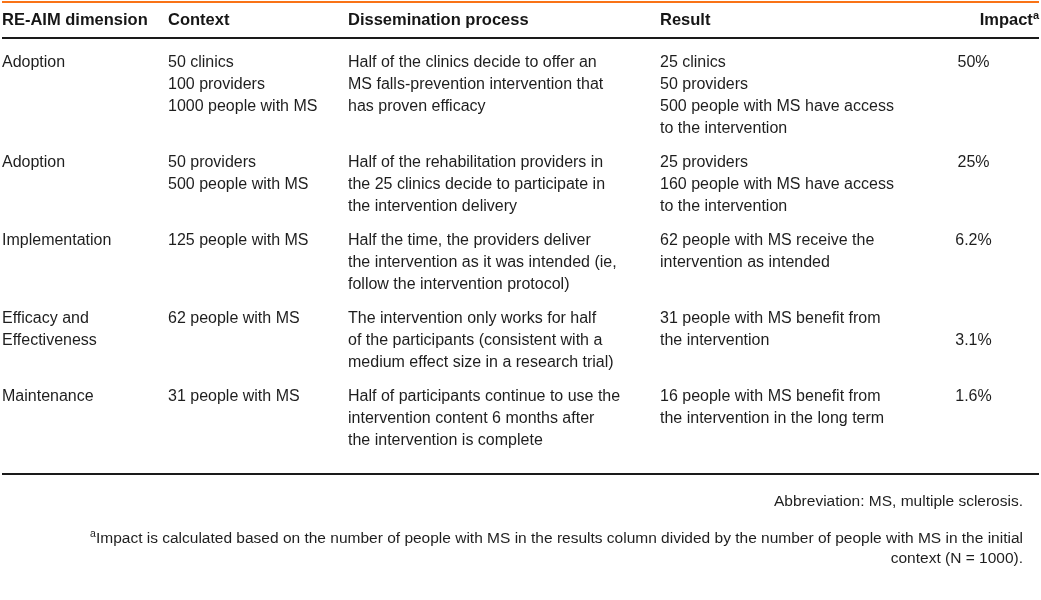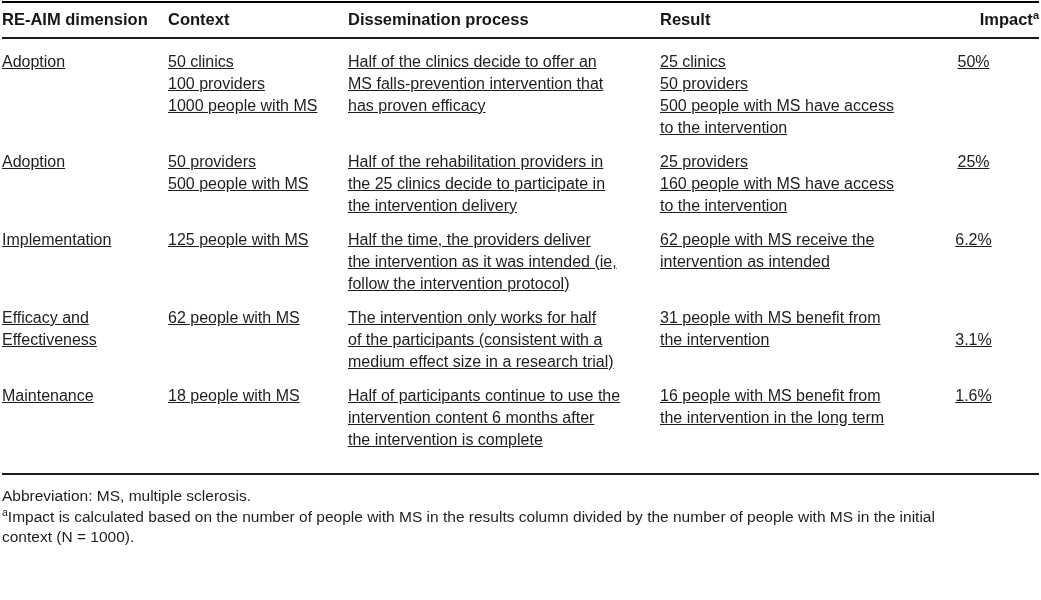--- a/index.html
+++ b/index.html
@@ -16,21 +16,21 @@
   }
   .page {
     width: 1041px;
     box-sizing: border-box;
     padding: 1px 2px 0 2px;
   }
   table.reaim {
     width: 1037px;
     border-collapse: collapse;
     table-layout: fixed;
-    border-top: 2px solid #000000;
+    border-top: 2px solid #f97316;
   }
   table.reaim col.c1 { width: 166px; }
   table.reaim col.c2 { width: 180px; }
   table.reaim col.c3 { width: 312px; }
   table.reaim col.c4 { width: 290px; }
   table.reaim col.c5 { width: 89px;  }
   table.reaim th {
     font-size: 16.5px;
     font-weight: bold;
     text-align: left;
@@ -44,39 +44,38 @@
   table.reaim th sup {
     font-size: 11px;
     line-height: 0;
   }
   table.reaim td {
     font-size: 16px;
     line-height: 22px;
     vertical-align: top;
     padding: 12px 8px 0 0;
     white-space: pre-line;
-    text-decoration: underline;
   }
   table.reaim tbody tr:last-child td {
     padding-bottom: 22px;
     border-bottom: 2px solid #1a1a1a;
   }
   table.reaim td.impact {
     text-align: center;
     padding-right: 42px;
     white-space: nowrap;
   }
   table.reaim td.impact.offset-one-line { padding-top: 34px; }
   .footnotes {
     margin-top: 11px;
     font-size: 15.5px;
     line-height: 20.5px;
     color: #1e1e1e;
   }
-  .footnotes p { margin: 0; }
+  .footnotes p { margin: 16px; text-align: right; }
   .footnotes sup { font-size: 10.5px; line-height: 0; }
   .footnotes .note-text { white-space: pre-line; }
 </style>
 </head>
 <body>
 
 <div class="page">
   <table class="reaim">
     <colgroup>
       <col class="c1">
@@ -137,21 +136,21 @@
         <td>62 people with MS</td>
         <td>The intervention only works for half
 of the participants (consistent with a
 medium effect size in a research trial)</td>
         <td>31 people with MS benefit from
 the intervention</td>
         <td class="impact offset-one-line">3.1%</td>
       </tr>
       <tr>
         <td>Maintenance</td>
-        <td>18 people with MS</td>
+        <td>31 people with MS</td>
         <td>Half of participants continue to use the
 intervention content 6 months after
 the intervention is complete</td>
         <td>16 people with MS benefit from
 the intervention in the long term</td>
         <td class="impact">1.6%</td>
       </tr>
     </tbody>
   </table>
 

